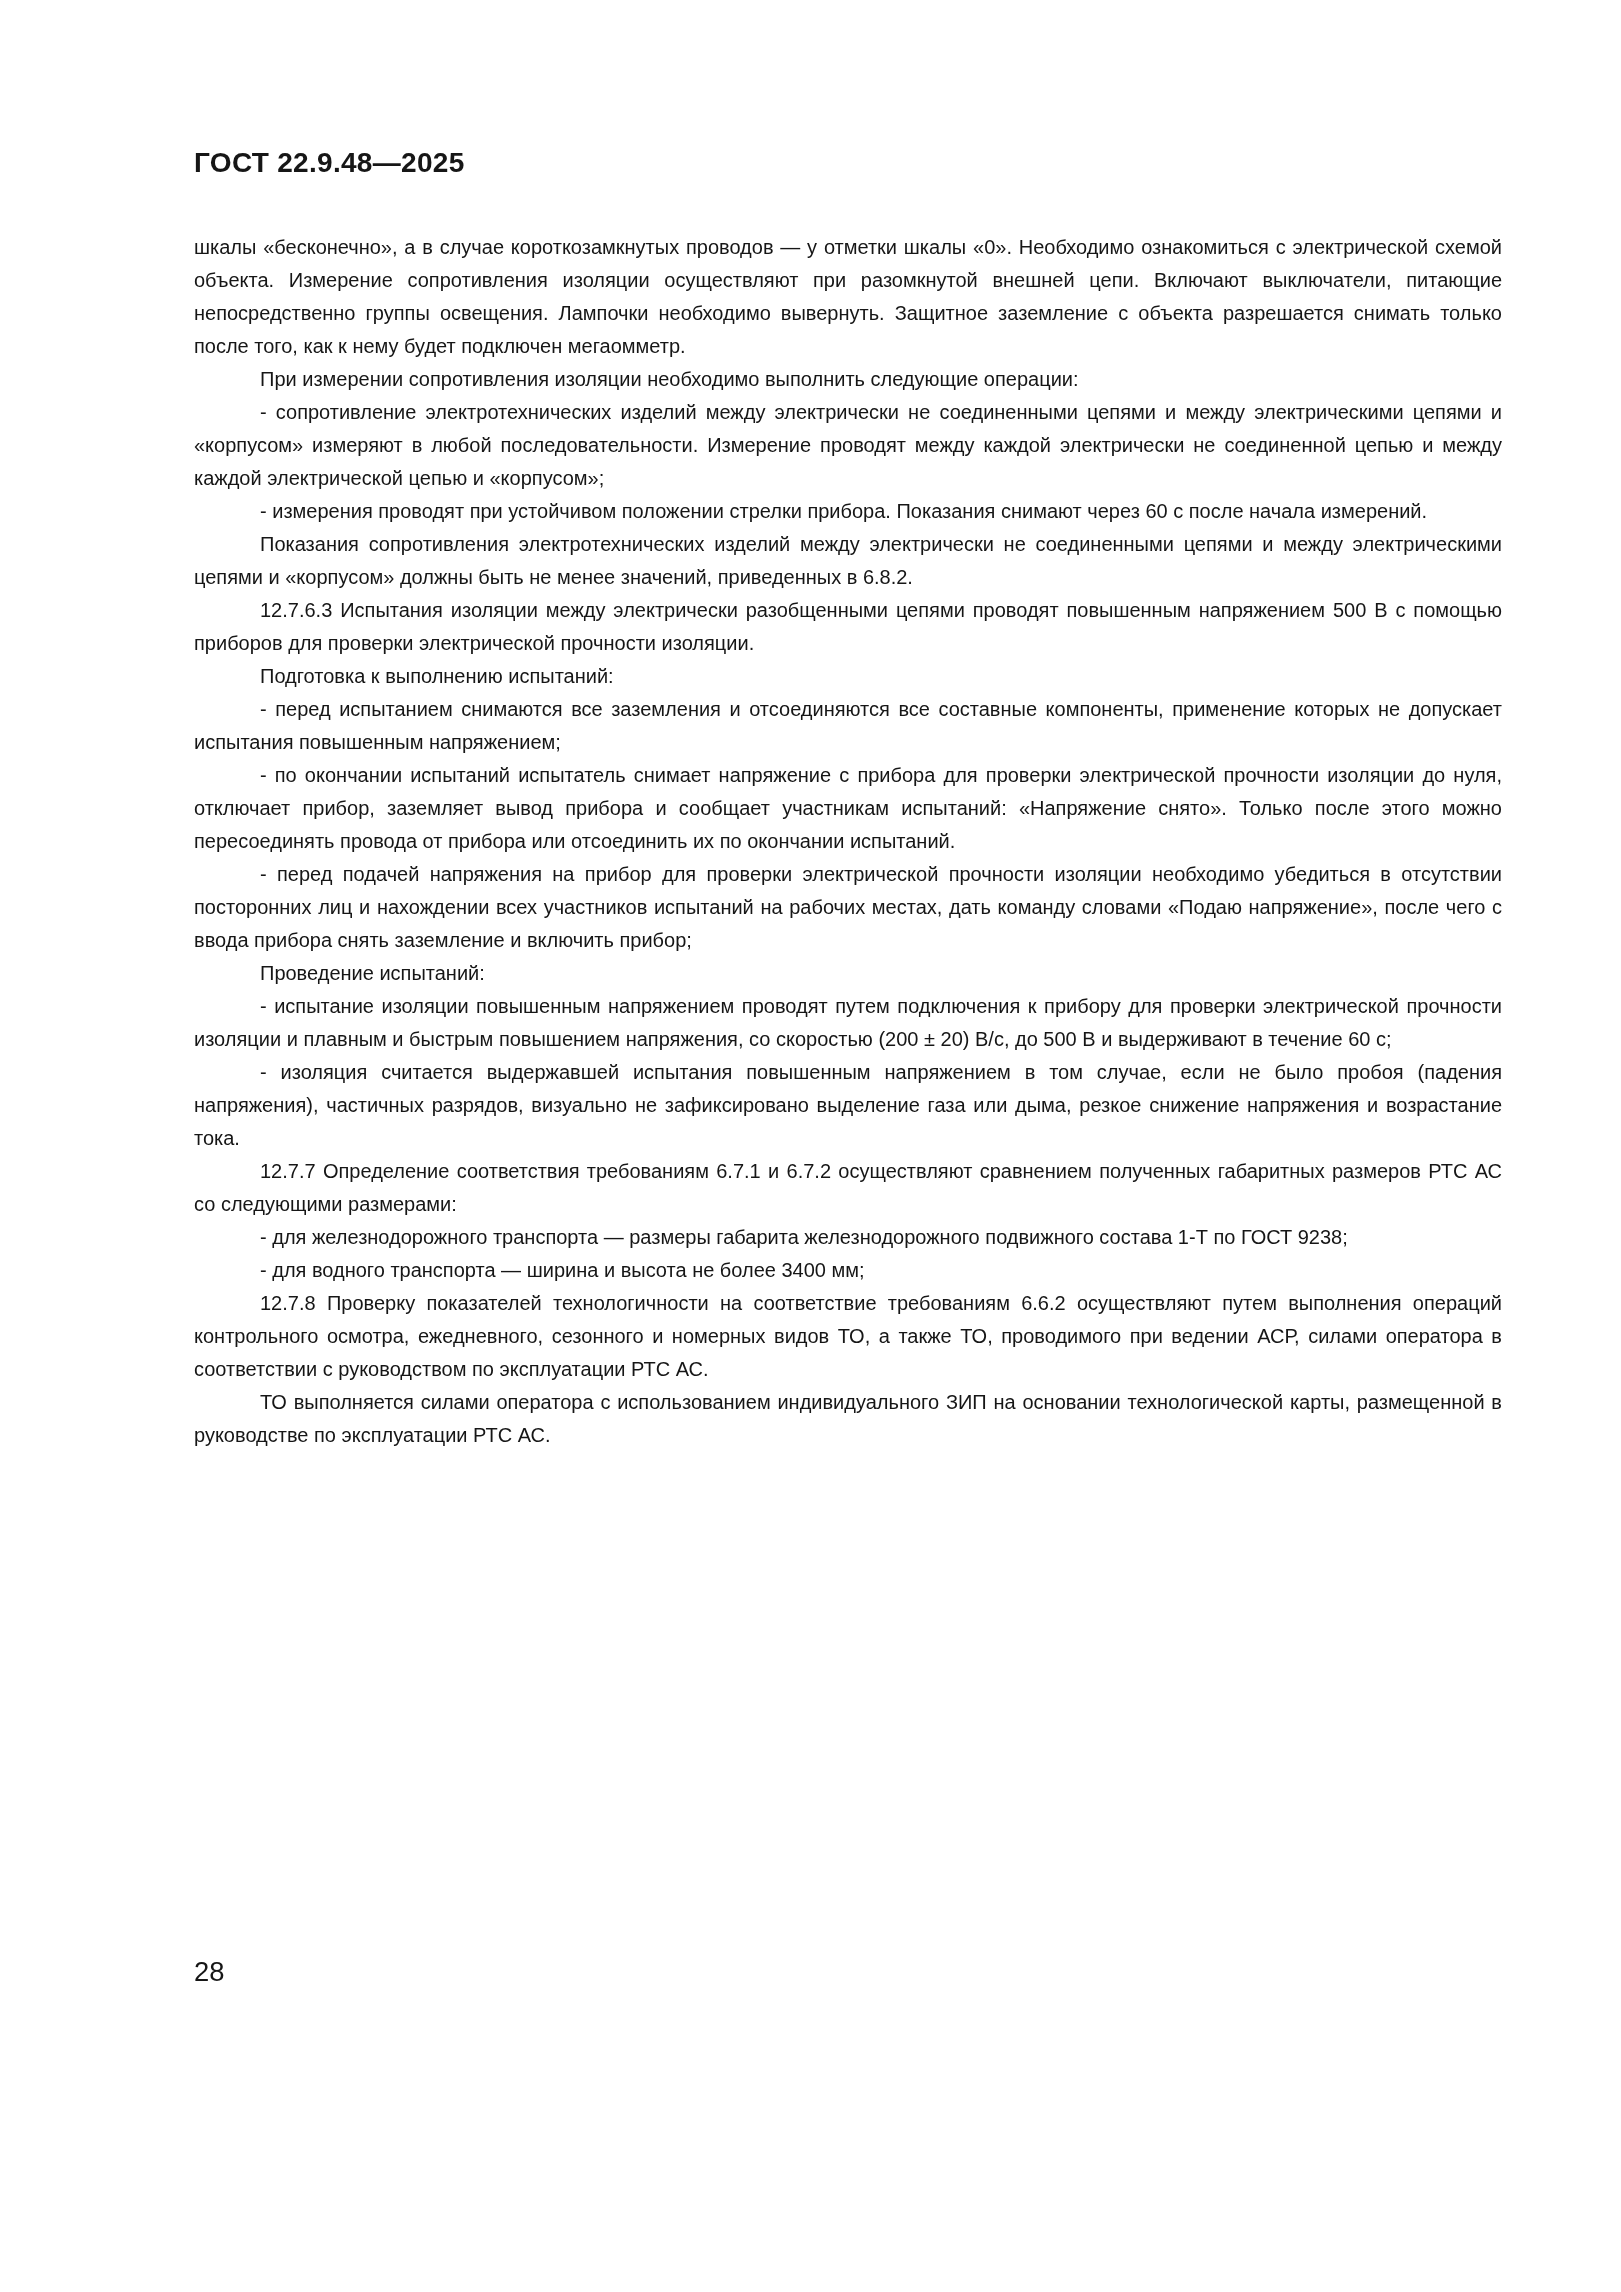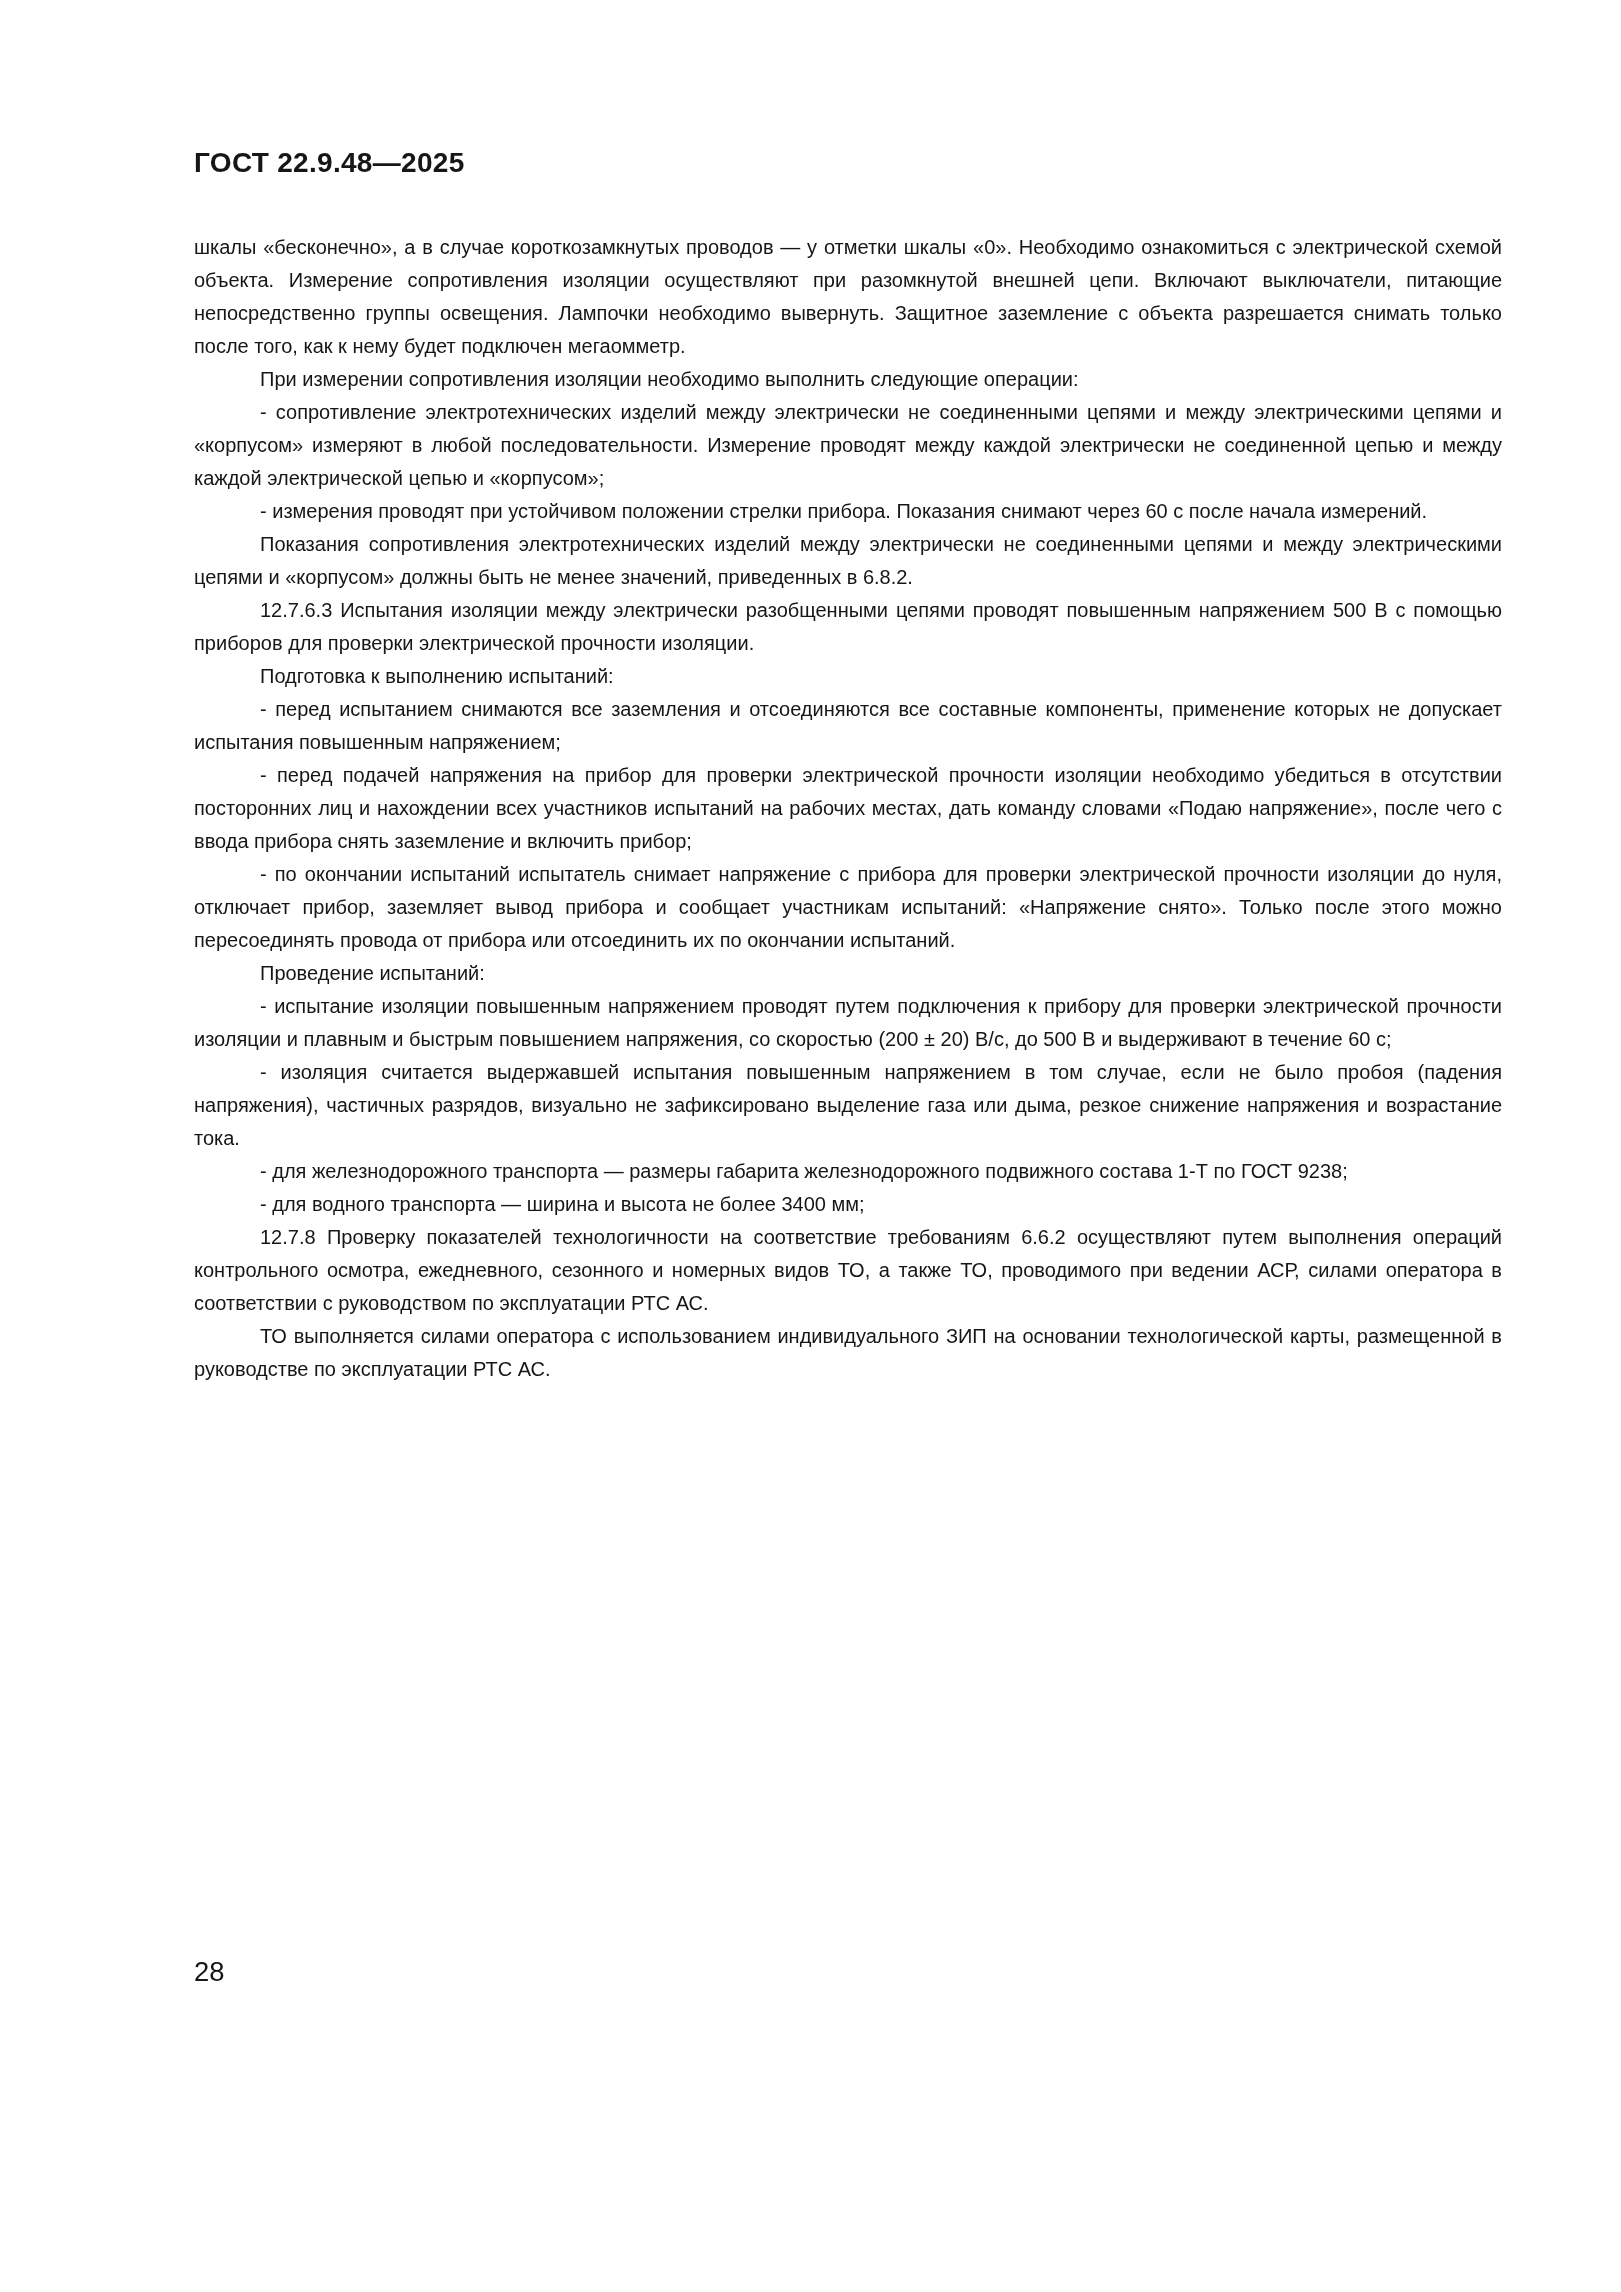--- a/index.html
+++ b/index.html
@@ -59,25 +59,26 @@
 
   <div class="body-text">
     <p class="flush">шкалы «бесконечно», а в случае короткозамкнутых проводов — у отметки шкалы «0». Необходимо ознакомиться с электрической схемой объекта. Измерение сопротивления изоляции осуществляют при разомкнутой внешней цепи. Включают выключатели, питающие непосредственно группы освещения. Лампочки необходимо вывернуть. Защитное заземление с объекта разрешается снимать только после того, как к нему будет подключен мегаомметр.</p>
     <p>При измерении сопротивления изоляции необходимо выполнить следующие операции:</p>
     <p>- сопротивление электротехнических изделий между электрически не соединенными цепями и между электрическими цепями и «корпусом» измеряют в любой последовательности. Измерение про­водят между каждой электрически не соединенной цепью и между каждой электрической цепью и «кор­пусом»;</p>
     <p>- измерения проводят при устойчивом положении стрелки прибора. Показания снимают через 60 с после начала измерений.</p>
     <p>Показания сопротивления электротехнических изделий между электрически не соединенными це­пями и между электрическими цепями и «корпусом» должны быть не менее значений, приведенных в 6.8.2.</p>
     <p>12.7.6.3 Испытания изоляции между электрически разобщенными цепями проводят повышенным напряжением 500 В с помощью приборов для проверки электрической прочности изоляции.</p>
     <p>Подготовка к выполнению испытаний:</p>
     <p>- перед испытанием снимаются все заземления и отсоединяются все составные компоненты, при­менение которых не допускает испытания повышенным напряжением;</p>
+    <p>- по окончании испытаний испытатель снимает напряжение с прибора для проверки электриче­ской прочности изоляции до нуля, отключает прибор, заземляет вывод прибора и сообщает участникам испытаний: «Напряжение снято». Только после этого можно пересоединять провода от прибора или отсоединить их по окончании испытаний.</p>
     <p>- перед подачей напряжения на прибор для проверки электрической прочности изоляции необ­ходимо убедиться в отсутствии посторонних лиц и нахождении всех участников испытаний на рабочих местах, дать команду словами «Подаю напряжение», после чего с ввода прибора снять заземление и включить прибор;</p>
-    <p>- по окончании испытаний испытатель снимает напряжение с прибора для проверки электриче­ской прочности изоляции до нуля, отключает прибор, заземляет вывод прибора и сообщает участникам испытаний: «Напряжение снято». Только после этого можно пересоединять провода от прибора или отсоединить их по окончании испытаний.</p>
     <p>Проведение испытаний:</p>
     <p>- испытание изоляции повышенным напряжением проводят путем подключения к прибору для проверки электрической прочности изоляции и плавным и быстрым повышением напряжения, со ско­ростью (200 ± 20) В/с, до 500 В и выдерживают в течение 60 с;</p>
     <p>- изоляция считается выдержавшей испытания повышенным напряжением в том случае, если не было пробоя (падения напряжения), частичных разрядов, визуально не зафиксировано выделение газа или дыма, резкое снижение напряжения и возрастание тока.</p>
+    <p>12.7.7 Определение соответствия требованиям 6.7.1 и 6.7.2 осуществляют сравнением получен­ных габаритных размеров РТС АС со следующими размерами:</p>
     <p>- для железнодорожного транспорта — размеры габарита железнодорожного подвижного состава 1-Т по ГОСТ 9238;</p>
     <p>- для водного транспорта — ширина и высота не более 3400 мм;</p>
     <p>12.7.8 Проверку показателей технологичности на соответствие требованиям 6.6.2 осуществляют путем выполнения операций контрольного осмотра, ежедневного, сезонного и номерных видов ТО, а также ТО, проводимого при ведении АСР, силами оператора в соответствии с руководством по эксплу­атации РТС АС.</p>
     <p>ТО выполняется силами оператора с использованием индивидуального ЗИП на основании техно­логической карты, размещенной в руководстве по эксплуатации РТС АС.</p>
   </div>
 
   <div class="page-number">28</div>
 
 </div>
 

